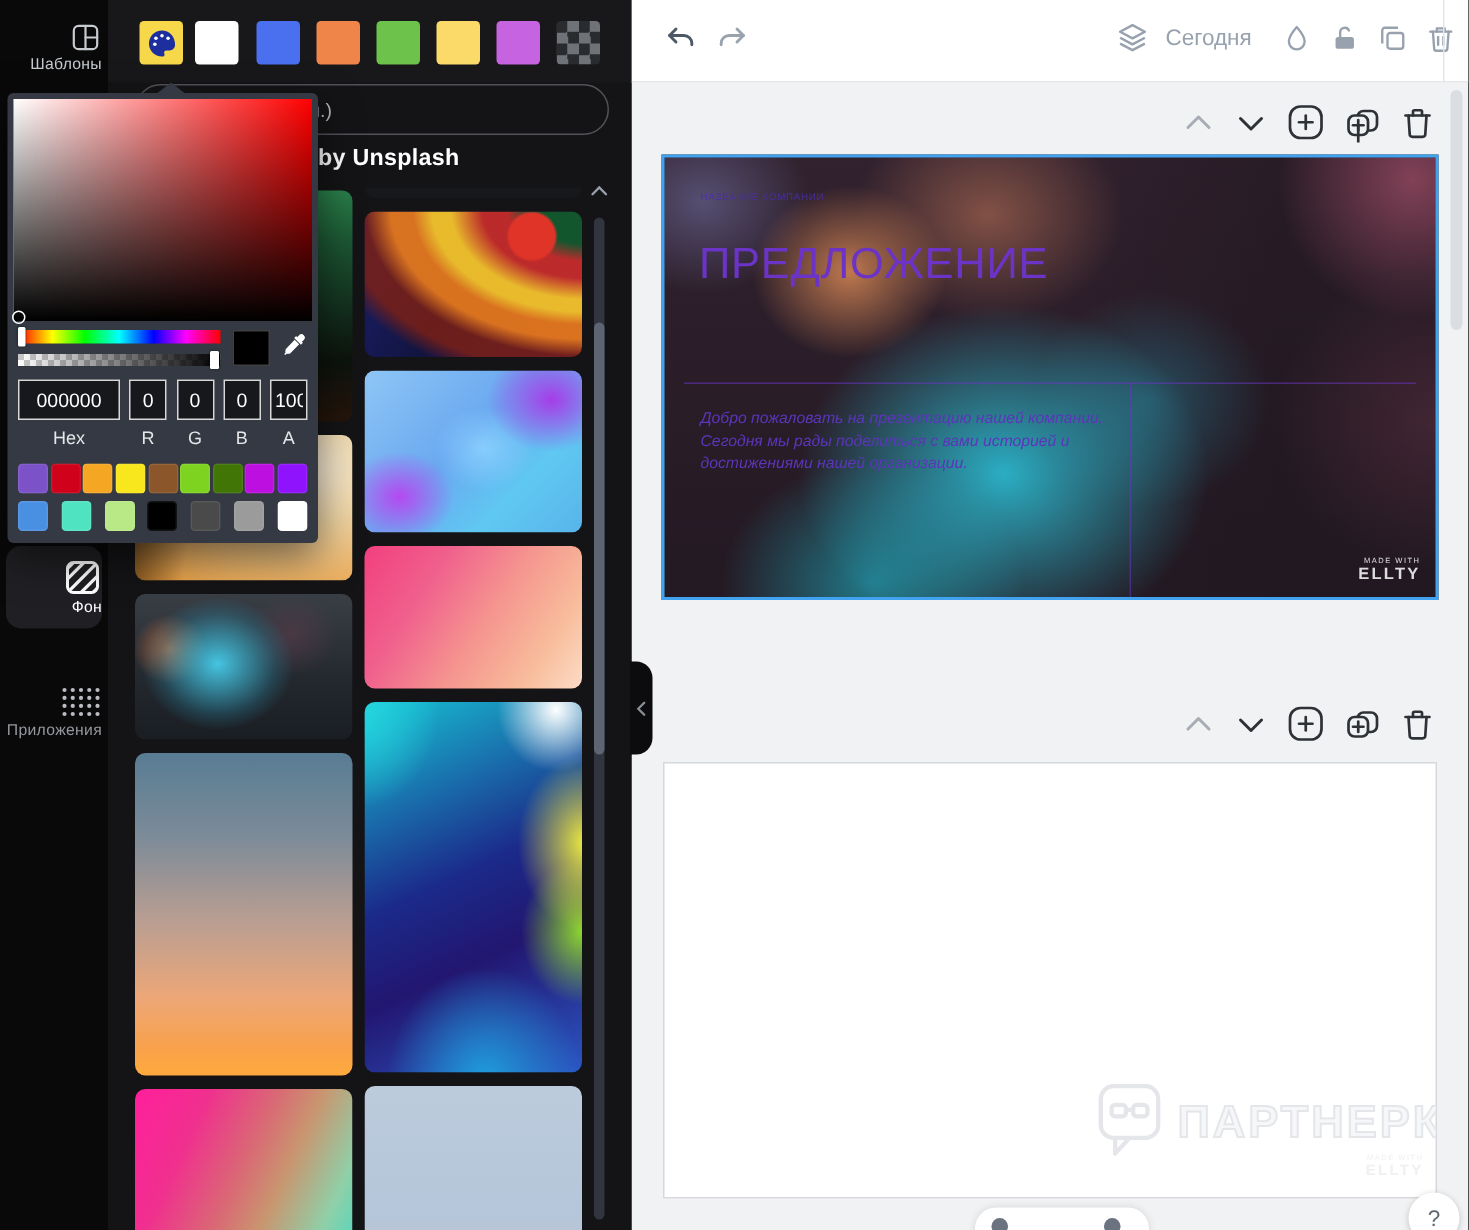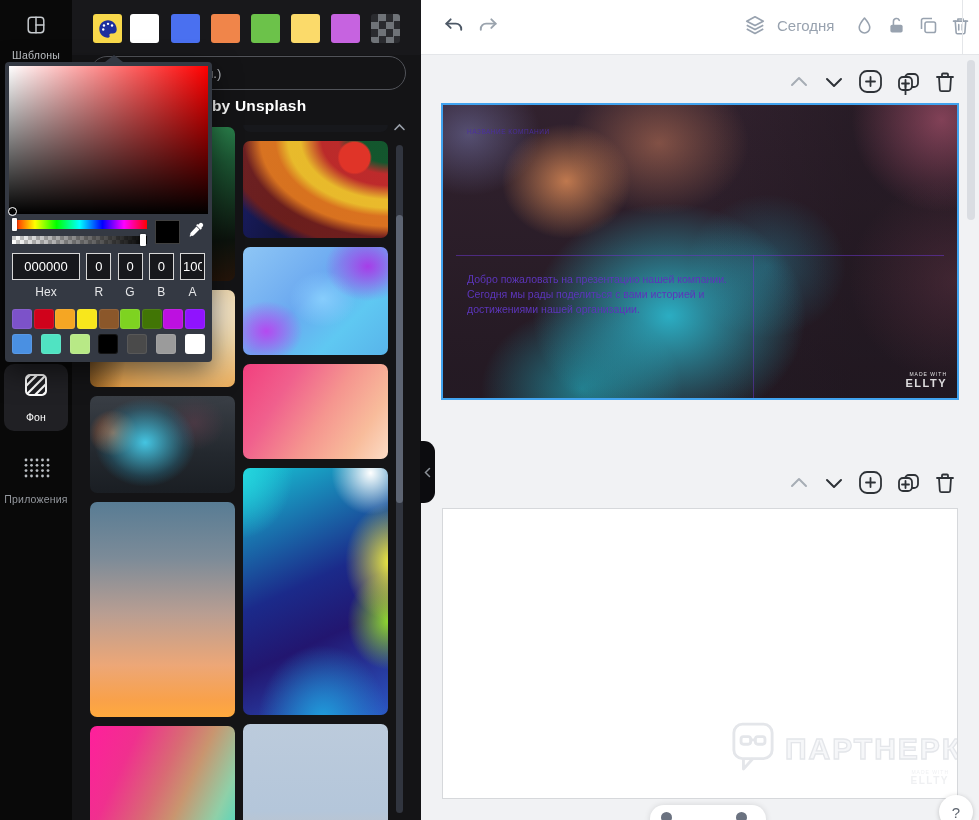--- a/index.html
+++ b/index.html
@@ -2,22 +2,22 @@
 <html><head>
 <meta charset="utf-8">
 <style>
   html,body{margin:0;padding:0;background:#0d0d0f;}
   *{box-sizing:border-box;}
   .screen{position:relative;width:979px;height:820px;overflow:hidden;background:#141416;
           font-family:"Liberation Sans",sans-serif;}
 
   
   .sidebar{position:absolute;left:0;top:0;width:72px;height:820px;background:#090909;z-index:5;}
-  .side-item{position:absolute;left:4px;width:64px;display:flex;flex-direction:column;align-items:center;
-             gap:13px;padding:8px 0;border-radius:10px;cursor:pointer;}
+  .side-item{position:absolute;left:4px;width:64px;display:flex;flex-direction:column;align-items:flex-end;
+             gap:1px;padding:8px 0;border-radius:10px;cursor:pointer;}
   .side-item .lbl{font-size:10.5px;color:#c7cbcf;letter-spacing:.2px;}
   .side-item.active{background:#202024;}
   .side-item.active .lbl{color:#fff;}
 
   
   .colors-bar{position:absolute;left:72px;top:0;width:349px;height:55px;background:#18181b;z-index:6;}
   .swatch{position:absolute;top:14px;width:29px;height:29px;border-radius:3px;cursor:pointer;}
   .swatch.white{background:#fff;}
   .checker-swatch{background:repeating-conic-gradient(#6f7378 0% 25%,#2a2b2f 0% 50%);background-size:15px 15px;}
   .palette-swatch{display:flex;align-items:center;justify-content:center;}
@@ -104,21 +104,21 @@
             radial-gradient(20% 30% at 5% 10%,rgba(110,110,160,.6),rgba(110,110,160,0) 70%),
             radial-gradient(25% 45% at 97% 5%,rgba(190,90,120,.6),rgba(190,90,120,0) 70%),
             radial-gradient(30% 50% at 100% 60%,rgba(120,60,80,.35),rgba(120,60,80,0) 70%),
             linear-gradient(90deg,rgba(40,30,40,0) 52%,rgba(30,22,30,.5) 80%),
             linear-gradient(180deg,rgba(40,30,45,.15),rgba(24,19,27,.55) 92%);}
   .s1-company{position:absolute;left:24px;top:23px;font-size:6.5px;letter-spacing:.5px;color:#4b2da6;opacity:.9;}
   .s1-title{position:absolute;left:23px;top:48px;font-size:29px;line-height:47px;font-weight:500;
             letter-spacing:.5px;color:#6c34c6;}
   .s1-hr{position:absolute;left:13px;right:13px;top:150px;height:1px;background:rgba(105,52,198,.55);}
   .s1-vline{position:absolute;left:310px;top:150px;bottom:0;width:1px;background:rgba(105,52,198,.5);}
-  .s1-intro{position:absolute;left:24px;top:167px;width:282px;font-size:10.5px;line-height:15px;color:#5c35bb;}
+  .s1-intro{position:absolute;left:24px;top:167px;width:282px;font-size:10.5px;line-height:15px;color:#5c35bb;font-style:italic;}
   .s1-contact{position:absolute;left:323px;top:170px;width:180px;font-size:8.5px;line-height:15.5px;color:#5634ad;}
   .s1-mark{position:absolute;right:10px;bottom:9px;text-align:right;color:rgba(255,255,255,.85);}
   .s1-mark .mw{font-size:5px;letter-spacing:1px;}
   .s1-mark .el{font-size:11px;font-weight:700;letter-spacing:1.5px;}
 
   
   .slide2{position:absolute;left:21px;top:508px;width:516px;height:291px;background:#fff;
           border:1px solid #d6d8db;cursor:pointer;overflow:hidden;}
   .s2-water{position:absolute;left:288px;top:212px;display:flex;align-items:center;gap:10px;}
   .s2-text{font-size:30px;font-weight:700;letter-spacing:2px;color:#f6f7f9;
@@ -381,20 +381,21 @@
           <path d="M4 7 H20"></path>
             <path d="M9 7 V4.5 a1 1 0 0 1 1 -1 h4 a1 1 0 0 1 1 1 V7"></path>
             <path d="M6 7 L6.8 19.5 a1.8 1.8 0 0 0 1.8 1.7 h6.8 a1.8 1.8 0 0 0 1.8 -1.7 L18 7"></path>
         </svg>
       </button>
     </div>
 
     <div class="slide1">
       <div class="s1-company">НАЗВАНИЕ КОМПАНИИ</div>
       <div class="s1-title">
+        <div>ПРЕДЛОЖЕНИЕ</div>
       </div>
       <div class="s1-hr"></div>
       <div class="s1-vline"></div>
       <div class="s1-intro">Добро пожаловать на презентацию нашей компании. Сегодня мы рады поделиться с вами историей и достижениями нашей организации.</div>
       <div class="s1-mark">
         <div class="mw">MADE WITH</div>
         <div class="el">ELLTY</div>
       </div>
     </div>
 

